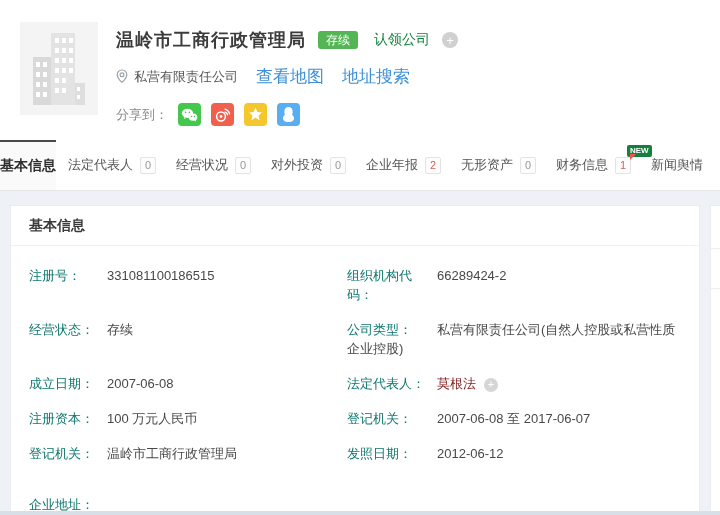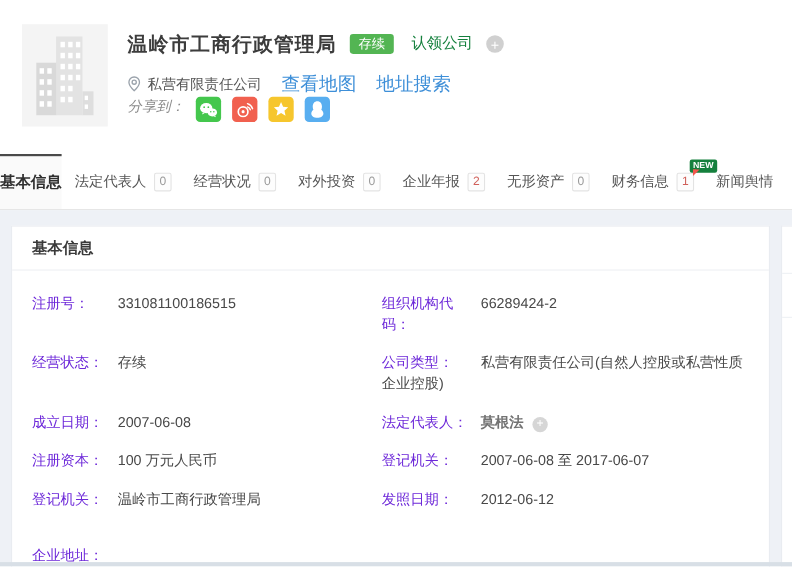--- a/index.html
+++ b/index.html
@@ -23,21 +23,21 @@
   .claim-link { color:#15803d; font-size:14px; margin-left:16px;font-family:Liberation Serif, serif; }
   .plus-circle { width:16px; height:16px; border-radius:50%; background:#d0d0d0; color:#fff;
                  display:inline-flex; align-items:center; justify-content:center;
                  font-size:13px; line-height:1; margin-left:12px; cursor:pointer; }
   .plus-circle.small { width:14px; height:14px; font-size:11px; margin-left:8px; background:#d6d6d6; }
 
   .addr-row { margin-top:13px; display:flex; align-items:center; font-size:13px; color:#555; }
   .pin-icon { margin-right:6px; display:inline-flex; }
   .addr-link { color:#3e8fd8; font-size:17px; margin-left:18px; }
 
-  .share-row { display:flex; align-items:flex-start; font-size:13px; color:#8a8a8a;font-style:italic; }
+  .share-row { margin-top:15px; display:flex; align-items:center; font-size:13px; color:#8a8a8a; }
   .share-icon { width:23px; height:23px; border-radius:4px; margin-left:10px; color:#fff;
                 display:inline-flex; align-items:center; justify-content:center; cursor:pointer;
                 font-size:14px; line-height:1; }
   .ic-wechat { background:#44c74d; }
   .ic-weibo  { background:#f1604f; }
   .ic-qzone  { background:#f6c62d; }
   .ic-qq     { background:#58aef0; }
 
   
   .tabbar { height:51px; background:#fff; border-bottom:1px solid #e6e6e6;
@@ -59,24 +59,24 @@
   
   .content-bg { position:relative; background:#eef1f6; height:324px; width:720px; }
   .card { position:absolute; left:10px; top:14px; width:690px; height:340px;
           background:#fff; border:1px solid #e9ecf1; }
   .card-header { padding:11px 18px 10px; font-size:14px; font-weight:bold; color:#3a3a3a;
                  border-bottom:1px solid #eef0f3; }
   .info-table { padding:12px 18px 0; }
   .irow { display:flex; padding:8px 0; font-size:13px; line-height:19px; }
   .lcell { width:318px; flex:none; padding-right:10px; }
   .rcell { flex:1; }
-  .lbl { display:inline-block; width:78px; color:#6d28d9; vertical-align:top; }
+  .lbl { display:inline-block; width:78px; color:#0f766e; vertical-align:top; }
   .rcell .lbl { width:90px; }
   .val { color:#484848; }
-  .val-link { color:#737373;font-weight:bold; }
+  .val-link { color:#7f1d1d; }
 
   .side-sliver { position:absolute; right:0; top:14px; bottom:0; width:10px;
                  background:#fff; border:1px solid #e9ecf1; border-right:none; }
   .sliver-sep1 { position:absolute; top:42px; left:0; right:0; height:1px; background:#eef1f4; }
   .sliver-sep2 { position:absolute; top:82px; left:0; right:0; height:1px; background:#eef1f4; }
 
   .bottom-strip { position:absolute; left:0; bottom:0; width:720px; height:4px; background:#d8dfe6; }
 </style>
 </head>
 <body>

